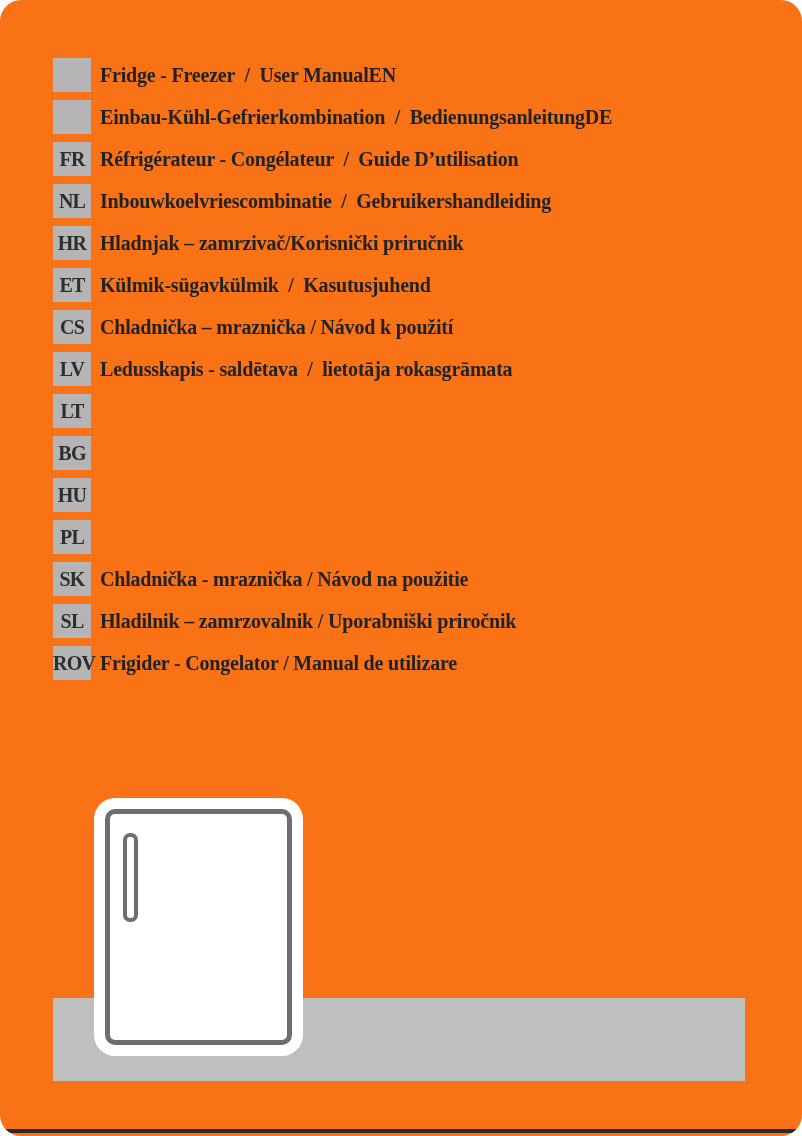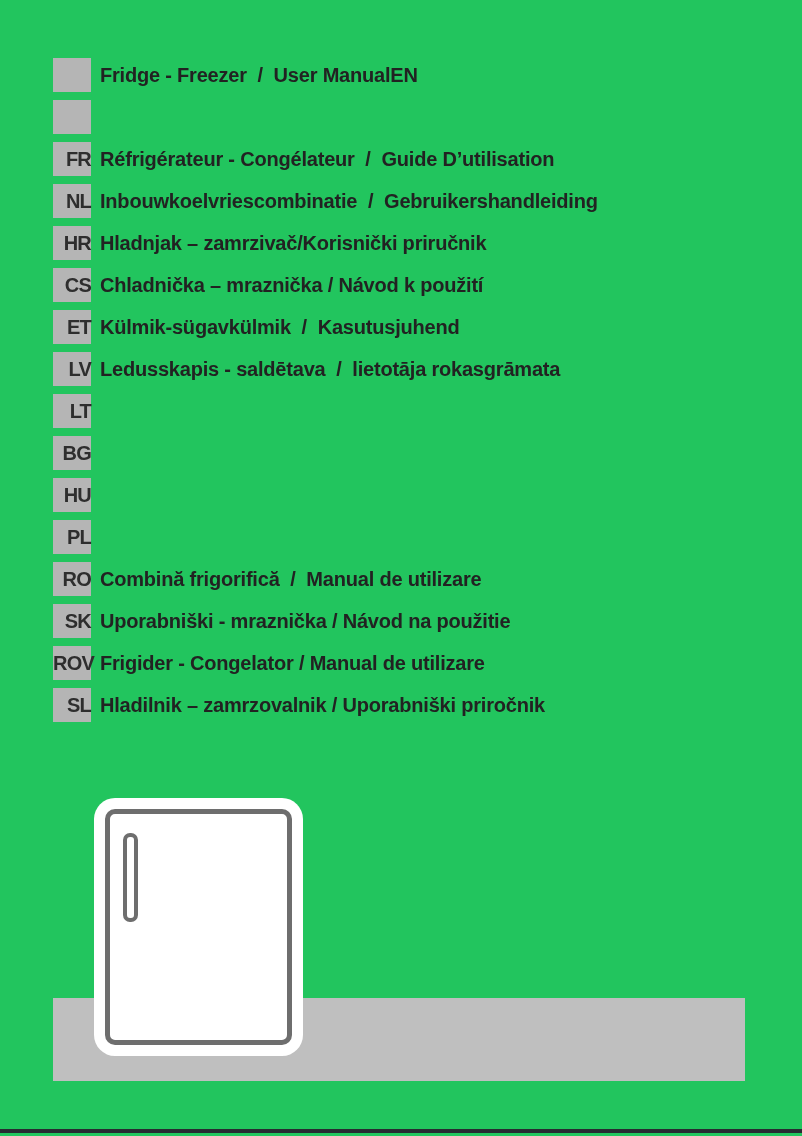--- a/index.html
+++ b/index.html
@@ -1,22 +1,23 @@
 <!DOCTYPE html>
 <html><head>
 <meta charset="utf-8">
 <style>
   html, body { margin: 0; padding: 0; background: #ffffff; }
   .page {
     position: relative;
     width: 802px;
     height: 1136px;
-    background: #22c55e;
+    background: #f97316;
     overflow: hidden;
-    font-family: Liberation Sans, sans-serif;
+    font-family: Liberation Serif, serif;
+    border-radius: 21px;
   }
 
   
   .lang-list {
     position: absolute;
     left: 53px;
     top: 58px;
   }
   .lang-row {
     display: flex;
@@ -26,21 +27,21 @@
   }
   .lang-code {
     flex: 0 0 38px;
     width: 38px;
     height: 34px;
     background: #b5b5b5;
     color: #2e2e2e;
     font-size: 20px;
     font-weight: bold;
     line-height: 34px;
-    text-align: right;
+    text-align: center;
     letter-spacing: -0.8px;
   }
   .lang-title {
     margin-left: 9px;
     color: #222222;
     font-size: 20px;
     font-weight: bold;
     letter-spacing: -0.2px;
     white-space: pre;
   }
@@ -93,72 +94,69 @@
 
 <div class="page">
 
   <div class="lang-list">
     <div class="lang-row">
       <span class="lang-code"></span>
       <span class="lang-title">Fridge - Freezer  /  User ManualEN</span>
     </div>
     <div class="lang-row">
       <span class="lang-code"></span>
+      <span class="lang-title">Einbau-Kühl-Gefrierkombination  /  BedienungsanleitungDE</span>
     </div>
     <div class="lang-row">
       <span class="lang-code">FR</span>
       <span class="lang-title">Réfrigérateur - Congélateur  /  Guide D’utilisation</span>
     </div>
     <div class="lang-row">
       <span class="lang-code">NL</span>
       <span class="lang-title">Inbouwkoelvriescombinatie  /  Gebruikershandleiding</span>
     </div>
     <div class="lang-row">
       <span class="lang-code">HR</span>
       <span class="lang-title">Hladnjak – zamrzivač/Korisnički priručnik</span>
     </div>
     <div class="lang-row">
+      <span class="lang-code">ET</span>
+      <span class="lang-title">Külmik-sügavkülmik  /  Kasutusjuhend</span>
+    </div>
+    <div class="lang-row">
       <span class="lang-code">CS</span>
       <span class="lang-title">Chladnička – mraznička / Návod k použití</span>
-    </div>
-    <div class="lang-row">
-      <span class="lang-code">ET</span>
-      <span class="lang-title">Külmik-sügavkülmik  /  Kasutusjuhend</span>
     </div>
     <div class="lang-row">
       <span class="lang-code">LV</span>
       <span class="lang-title">Ledusskapis - saldētava  /  lietotāja rokasgrāmata</span>
     </div>
     <div class="lang-row">
       <span class="lang-code">LT</span>
     </div>
     <div class="lang-row">
       <span class="lang-code">BG</span>
     </div>
     <div class="lang-row">
       <span class="lang-code">HU</span>
     </div>
     <div class="lang-row">
       <span class="lang-code">PL</span>
     </div>
     <div class="lang-row">
-      <span class="lang-code">RO</span>
-      <span class="lang-title">Combină frigorifică  /  Manual de utilizare</span>
+      <span class="lang-code">SK</span>
+      <span class="lang-title">Chladnička - mraznička / Návod na použitie</span>
     </div>
     <div class="lang-row">
-      <span class="lang-code">SK</span>
-      <span class="lang-title">Uporabniški - mraznička / Návod na použitie</span>
+      <span class="lang-code">SL</span>
+      <span class="lang-title">Hladilnik – zamrzovalnik / Uporabniški priročnik</span>
     </div>
     <div class="lang-row">
       <span class="lang-code">ROV</span>
       <span class="lang-title">Frigider - Congelator / Manual de utilizare</span>
-    </div>
-    <div class="lang-row">
-      <span class="lang-code">SL</span>
-      <span class="lang-title">Hladilnik – zamrzovalnik / Uporabniški priročnik</span>
     </div>
   </div>
 
   <div class="floor-band"></div>
 
   <div class="fridge">
     <div class="fridge-handle"></div>
   </div>
 
   <div class="bottom-rule"></div>

